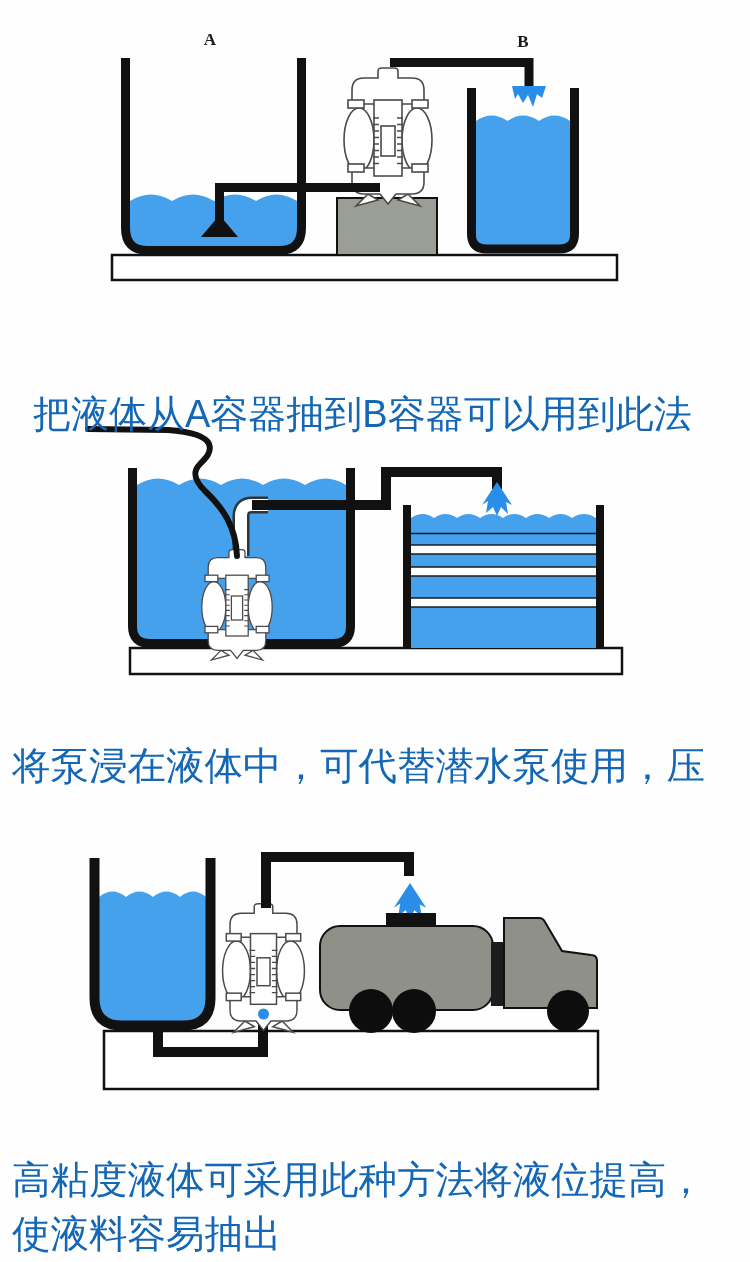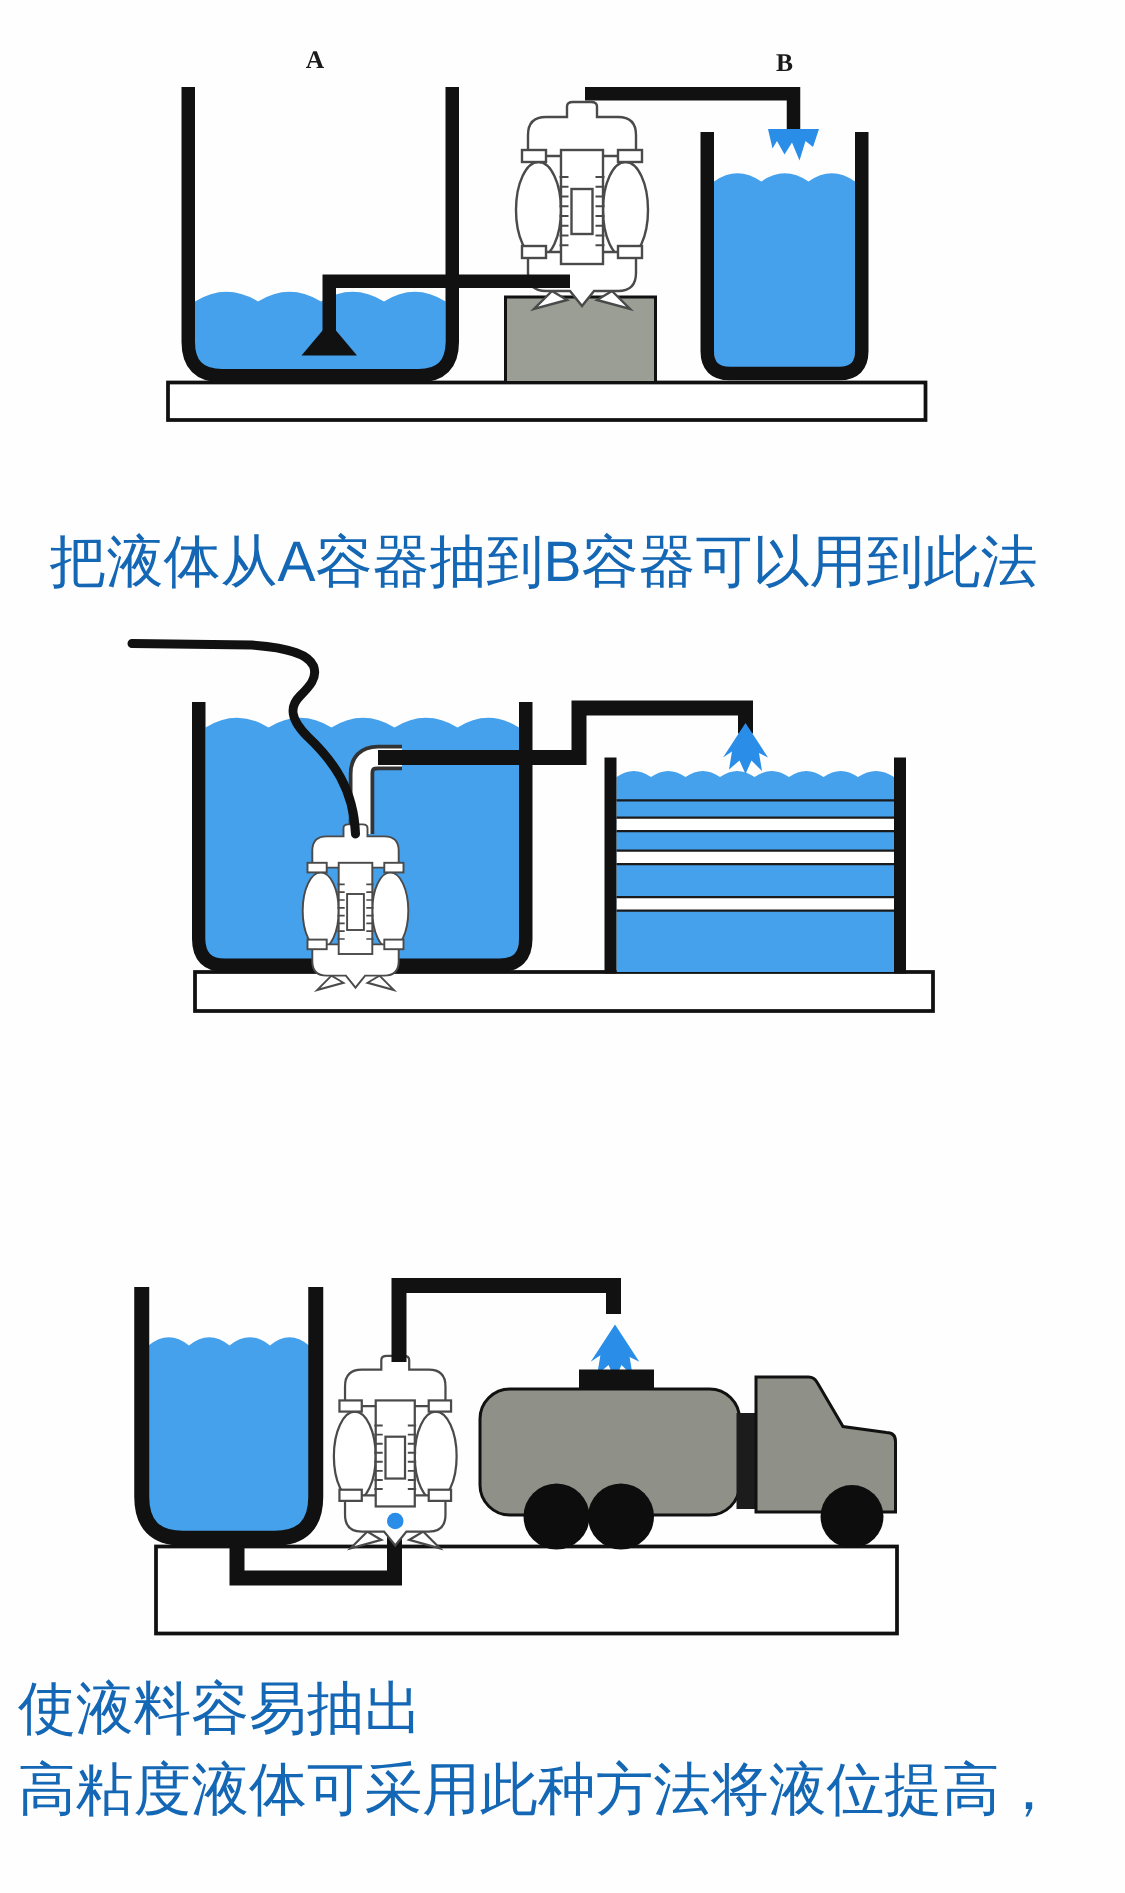--- a/index.html
+++ b/index.html
@@ -4,21 +4,21 @@
 <style>
   html,body{margin:0;padding:0;}
   body{
     width:750px;height:1262px;position:relative;background:#fefefe;
     font-family:"Liberation Sans", sans-serif;overflow:hidden;
   }
   #scene{position:absolute;left:0;top:0;}
   .caption{
     position:absolute;color:var(--caption,#1467b4);
     font-family:"Liberation Sans", sans-serif;
-    letter-spacing:0px;white-space:nowrap;
+    letter-spacing:0px;white-space:nowrap;margin-top:40px;
   }
   #cap1{left:33px;top:349px;font-size:38px;}
   #cap2{left:12px;top:699px;font-size:38.5px;line-height:54px;}
   #cap3{left:12px;top:1113px;font-size:38.5px;line-height:54px;}
   .liquid{fill:var(--liquid,#45a1ec);}
   .spray{fill:var(--spray,#2a8ee8);}
   .blockgray{fill:var(--block_gray,#9b9e95);stroke:#111;stroke-width:2;}
   .truckgray{fill:var(--truck_gray,#8f9189);stroke:#111;stroke-width:2;}
   .wall{fill:none;stroke:#111;stroke-width:9;}
   .pipe{fill:none;stroke:#111;stroke-width:9;}
@@ -151,18 +151,19 @@
       <circle fill="#0d0d0d" cx="371" cy="1011" r="22"></circle>
       <circle fill="#0d0d0d" cx="414" cy="1011" r="22"></circle>
       <circle fill="#0d0d0d" cx="568" cy="1011" r="21"></circle>
     </g>
   </g>
 </svg>
 
 <div class="caption" id="cap1">把液体从A容器抽到B容器可以用到此法</div>
 
 <div class="caption" id="cap2">
+  <div>将泵浸在液体中，可代替潜水泵使用，压</div>
 </div>
 
 <div class="caption" id="cap3">
+  <div>高粘度液体可采用此种方法将液位提高，</div>
   <div>使液料容易抽出</div>
-  <div>高粘度液体可采用此种方法将液位提高，</div>
 </div>
 
 </body></html>

